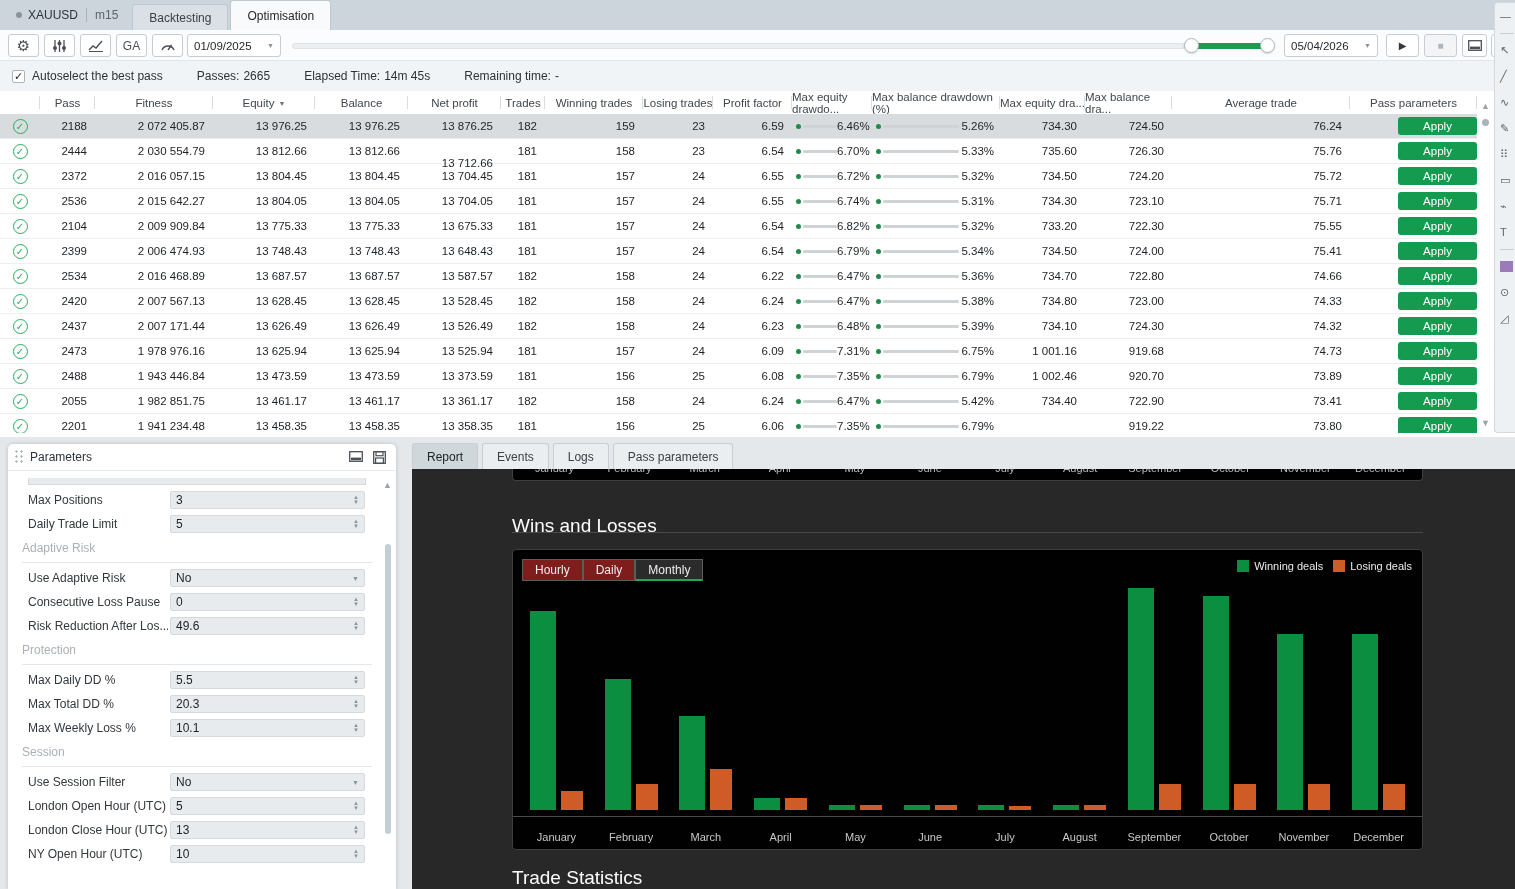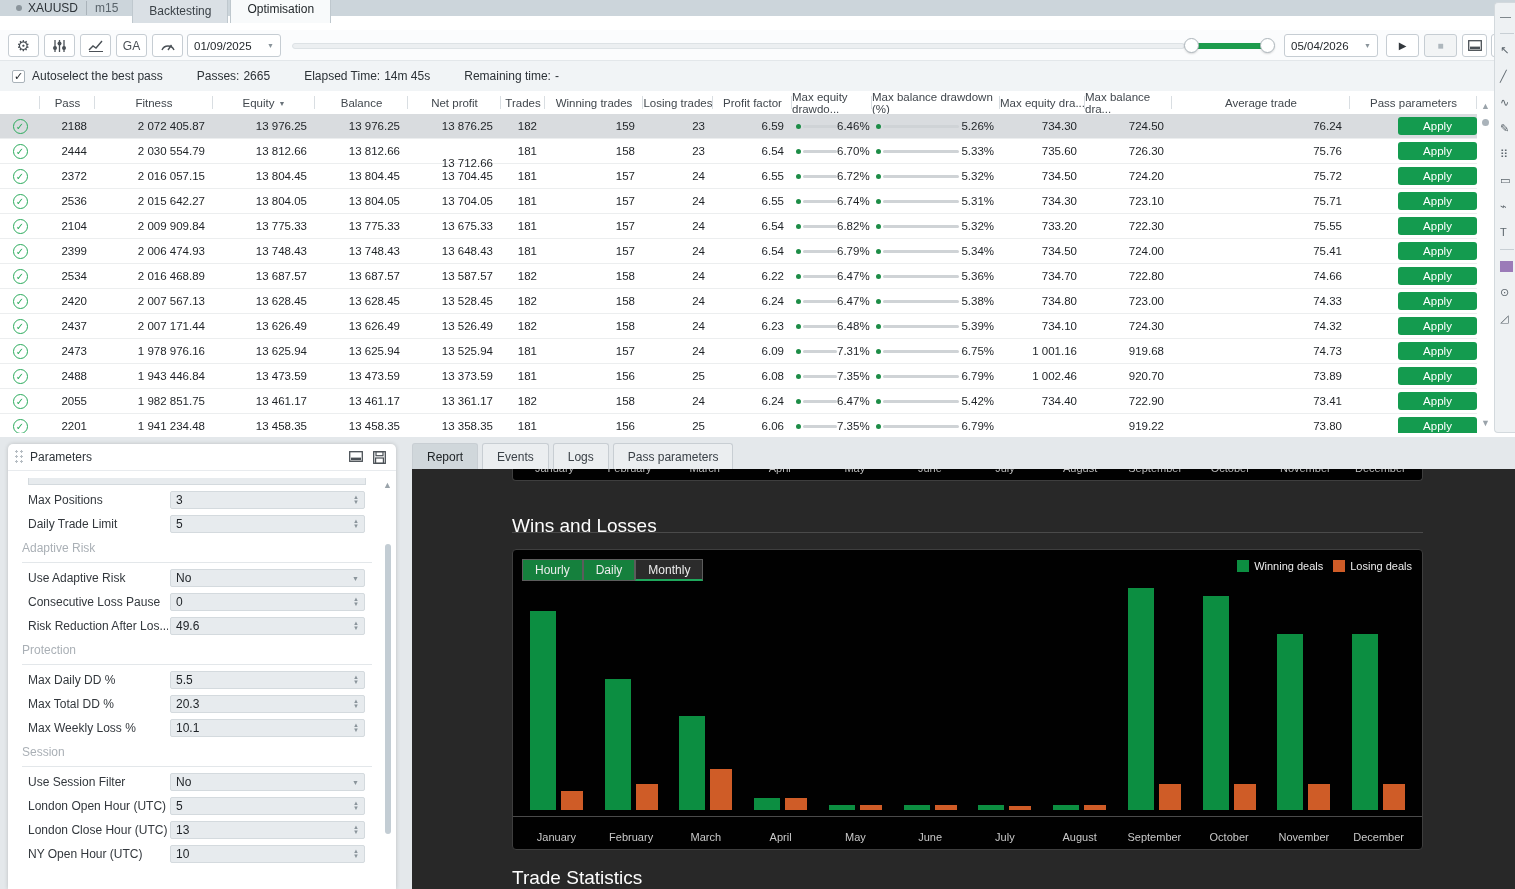--- a/index.html
+++ b/index.html
@@ -3,21 +3,21 @@
 <meta charset="utf-8">
 <style>
   * { margin:0; padding:0; box-sizing:border-box; }
   html,body { width:1515px; height:889px; overflow:hidden; background:#e4e8eb;
     font-family:"Liberation Sans","DejaVu Sans",sans-serif; }
   #app { position:relative; width:1515px; height:889px; }
 
   
   .top-pane { position:absolute; left:0; top:0; width:1515px; height:437px; background:#fff; }
 
-  .tabbar { position:absolute; left:0; top:0; width:1515px; height:16px; background:#ccd5db;
+  .tabbar { position:absolute; left:0; top:0; width:1515px; height:30px; background:#ccd5db;
     display:flex; align-items:center; }
   .symtab { display:flex; align-items:center; gap:6px; height:30px; padding:0 14px 0 16px;
     font-size:12px; color:#2d3338; }
   .symtab .dot { width:6px; height:6px; border-radius:50%; background:#8a949b; }
   .symtab .vsep { width:1px; height:14px; background:#aab3ba; margin:0 2px; }
   .symtab .tf { color:#5a646b; }
   .mtab { height:26px; padding:0 16px; display:flex; align-items:center; font-size:12px;
     color:#3a4147; background:#dae0e5; border:1px solid #bfc8ce; border-bottom:none;
     border-radius:3px 3px 0 0; margin-right:2px; cursor:default; }
   .mtab.active { background:#f8fafb; height:30px; color:#23282c; }
@@ -120,21 +120,21 @@
     border:1px solid #3e3e3e; border-top:none; border-radius:0 0 4px 4px; overflow:hidden; }
   .cutstrip .mrow { position:absolute; left:4px; right:4px; top:-7px; display:flex; }
   .cutstrip .mrow span { flex:1; text-align:center; font-size:11px; color:#bdbdbd; }
 
   .wl-title { position:absolute; left:100px; top:46px; font-size:19px; color:#fdfdfd; font-weight:400; }
   .wl-rule { position:absolute; left:100px; top:63px; width:911px; height:1px; background:#4a4a4a; }
 
   .chartbox { position:absolute; left:100px; top:80px; width:911px; height:301px; background:#010101;
     border:1px solid #3e3e3e; border-radius:4px; }
   .period { position:absolute; left:9px; top:9px; display:flex; }
-  .pbtn { height:22px; padding:0 12px; background:#15803d; border:1px solid #5c5c5c; color:#ececec;
+  .pbtn { height:22px; padding:0 12px; background:#7f1d1d; border:1px solid #5c5c5c; color:#ececec;
     font-size:12px; display:flex; align-items:center; }
   .pbtn.active { background:#2b2b2b; border-bottom:2px solid #1fa85c; }
   .legend { position:absolute; right:10px; top:10px; display:flex; align-items:center; gap:10px;
     font-size:11px; color:#ececec; }
   .legend .sq { width:12px; height:12px; display:inline-block; margin-right:5px; vertical-align:-2px; }
   .bars { position:absolute; left:6px; right:6px; bottom:39px; height:228px; display:flex; }
   .mcell { flex:1; display:flex; align-items:flex-end; justify-content:center; gap:5px; }
   .bar { width:26px; }
   .bar.loss { width:22px; }
   .xline { position:absolute; left:0; right:0; bottom:32px; height:1px; background:#4a4a4a; }

